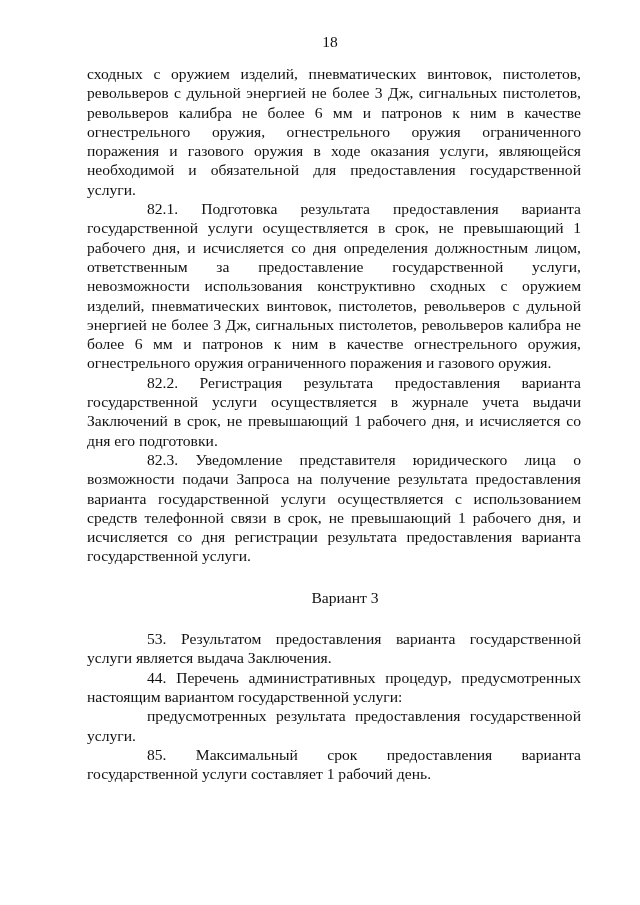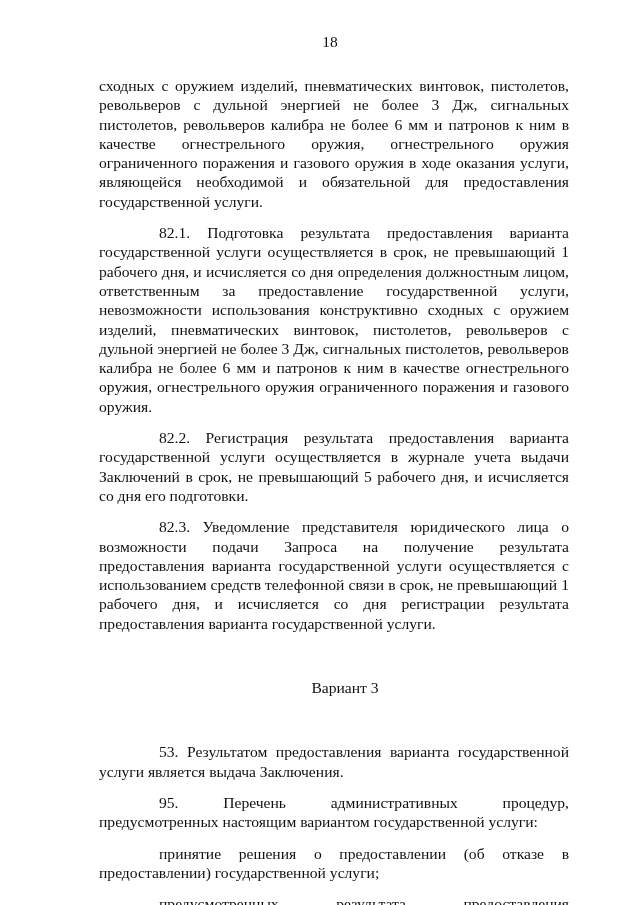--- a/index.html
+++ b/index.html
@@ -3,38 +3,37 @@
 <meta charset="utf-8">
 <style>
   html, body { margin: 0; padding: 0; background: #ffffff; }
   body { width: 640px; height: 905px; position: relative; overflow: hidden; }
   .page {
     position: absolute; left: 0; top: 0; width: 574px; height: 905px; background: #fff;
     font-family: "Liberation Serif", serif; color: #111;
   }
   .page-num { position: absolute; top: 33px; left: 0; width: 660px; text-align: center; font-size: 15.5px; }
   .body { position: absolute; left: 87px; top: 64px; width: 494px; font-size: 15.6px; line-height: 19.3px; }
-  .p { margin: 12px; text-align: justify; text-align-last: left; hyphens: none; }
+  .p { margin: 0; text-align: justify; text-align-last: left; hyphens: none; }
   .ind { text-indent: 60px; }
-  .heading { text-align: center; margin: 11px; padding-left: 22px; }
+  .heading { text-align: center; margin: 0; padding-left: 22px; }
   .gap-before-h { height: 22px; }
   .gap-after-h { height: 22px; }
 </style>
 </head>
 <body>
 
 <div class="page">
   <div class="page-num">18</div>
   <div class="body">
     <p class="p">сходных с оружием изделий, пневматических винтовок, пистолетов, револьверов с дульной энергией не более 3 Дж, сигнальных пистолетов, револьверов калибра не более 6 мм и патронов к ним в качестве огнестрельного оружия, огнестрельного оружия ограниченного поражения и газового оружия в ходе оказания услуги, являющейся необходимой и обязательной для предоставления государственной услуги.</p>
     <p class="p ind">82.1. Подготовка результата предоставления варианта государственной услуги осуществляется в срок, не превышающий 1 рабочего дня, и исчисляется со дня определения должностным лицом, ответственным за предоставление государственной услуги, невозможности использования конструктивно сходных с оружием изделий, пневматических винтовок, пистолетов, револьверов с дульной энергией не более 3 Дж, сигнальных пистолетов, револьверов калибра не более 6 мм и патронов к ним в качестве огнестрельного оружия, огнестрельного оружия ограниченного поражения и газового оружия.</p>
-    <p class="p ind">82.2. Регистрация результата предоставления варианта государственной услуги осуществляется в журнале учета выдачи Заключений в срок, не превышающий 5 рабочего дня, и исчисляется со дня его подготовки.</p>
+    <p class="p ind">82.2. Регистрация результата предоставления варианта государственной услуги осуществляется в журнале учета выдачи Заключений в срок, не превышающий 1 рабочего дня, и исчисляется со дня его подготовки.</p>
     <p class="p ind">82.3. Уведомление представителя юридического лица о возможности подачи Запроса на получение результата предоставления варианта государственной услуги осуществляется с использованием средств телефонной связи в срок, не превышающий 1 рабочего дня, и исчисляется со дня регистрации результата предоставления варианта государственной услуги.</p>
     <div class="gap-before-h"></div>
     <p class="heading">Вариант 3</p>
     <div class="gap-after-h"></div>
     <p class="p ind">53. Результатом предоставления варианта государственной услуги является выдача Заключения.</p>
-    <p class="p ind">95. Перечень административных процедур, предусмотренных настоящим вариантом государственной услуги:</p>
-    <p class="p ind">принятие решения о предоставлении (об отказе в предоставлении) государственной услуги;</p>
+    <p class="p ind">44. Перечень административных процедур, предусмотренных настоящим вариантом государственной услуги:</p>
     <p class="p ind">предусмотренных результата предоставления государственной услуги.</p>
     <p class="p ind">85. Максимальный срок предоставления варианта государственной услуги составляет 1 рабочий день.</p>
   </div>
 </div>
 
 </body></html>

